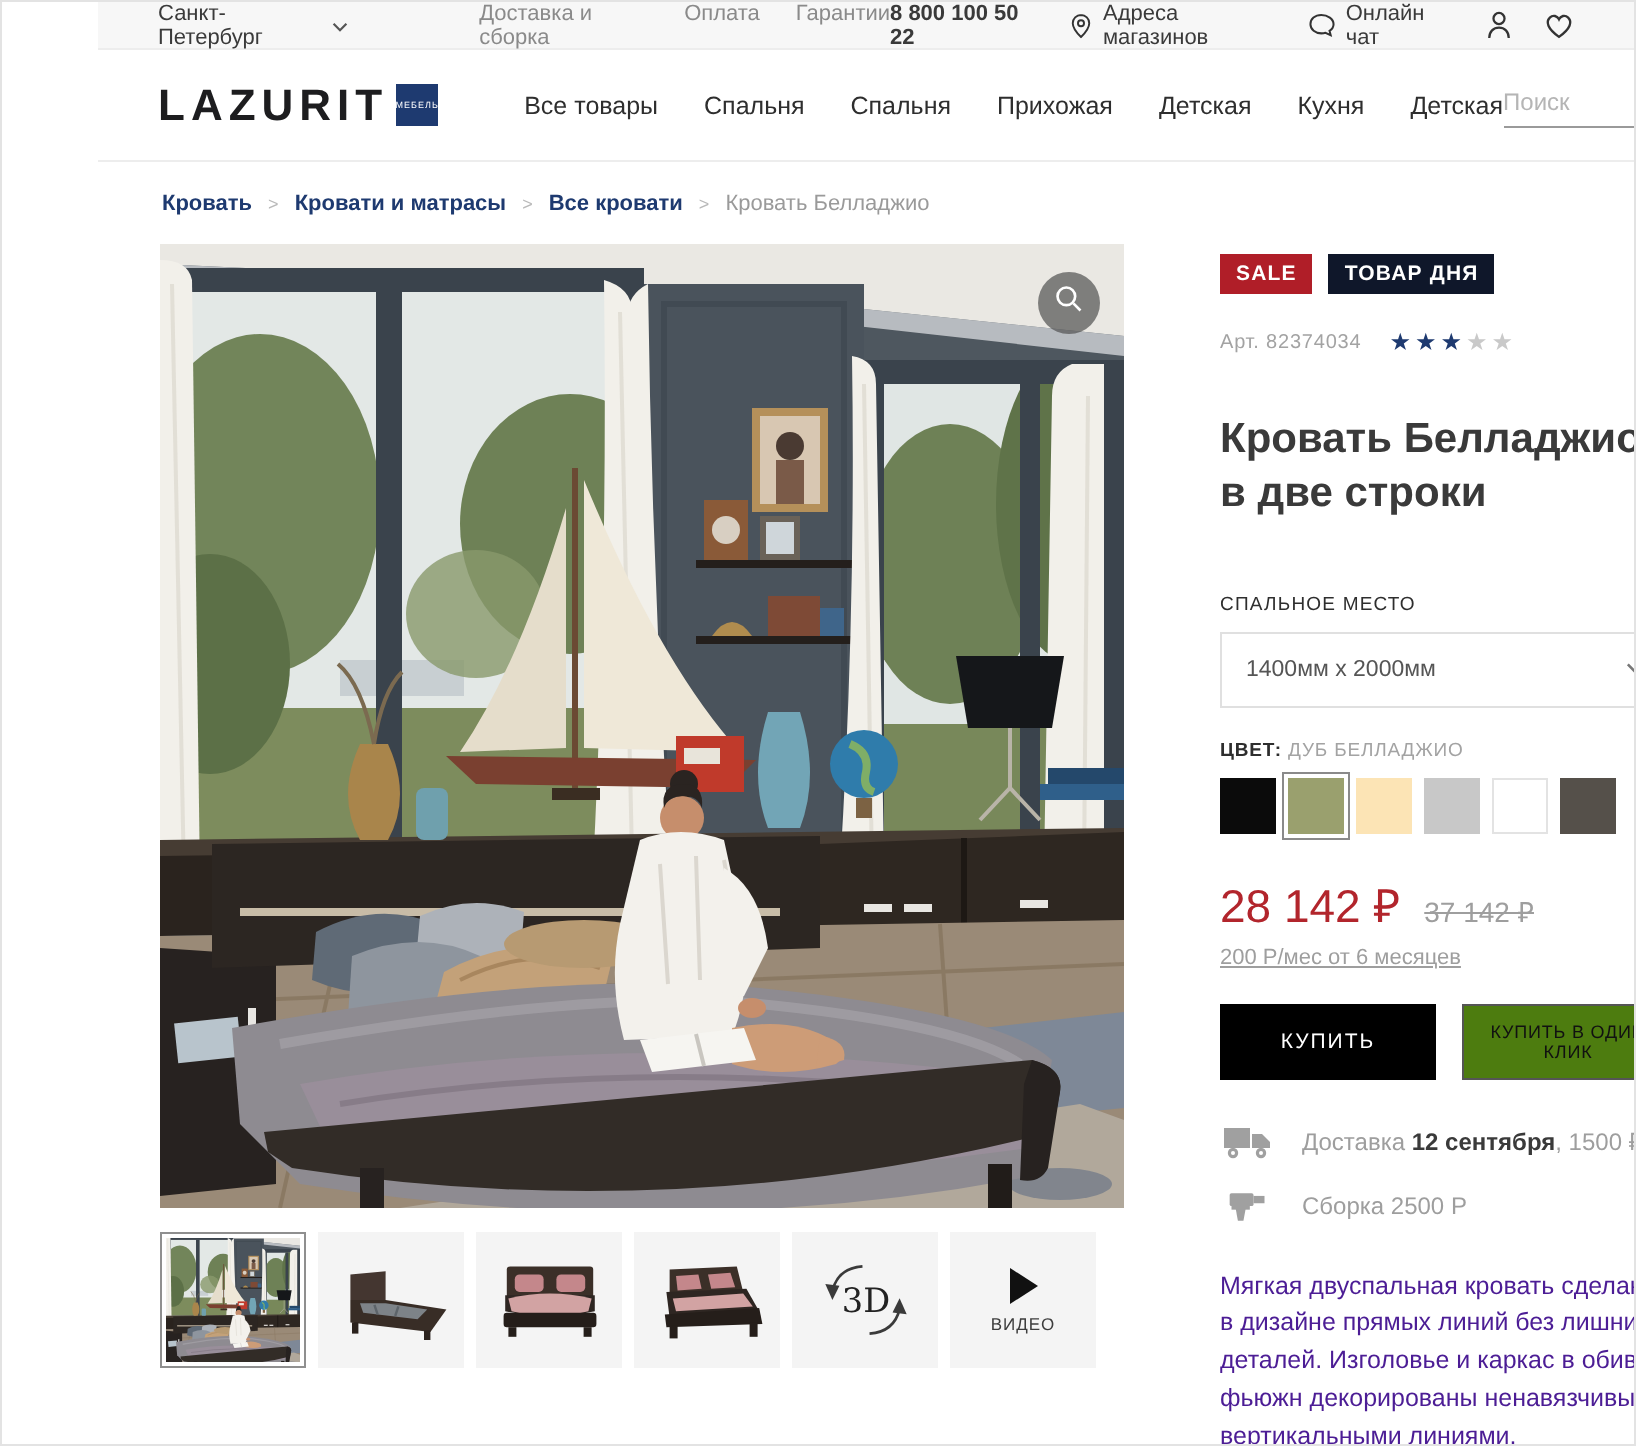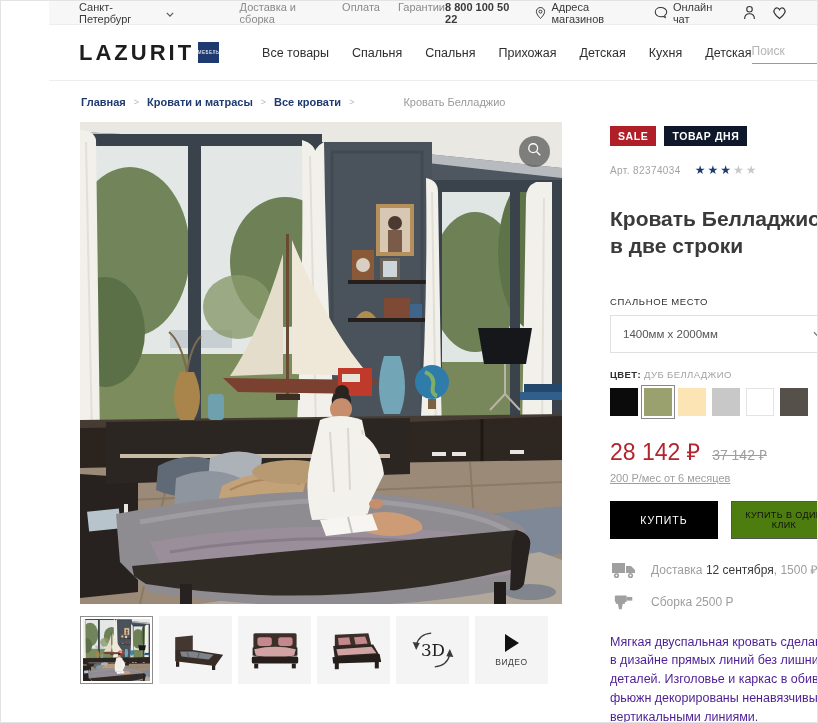--- a/index.html
+++ b/index.html
@@ -27,21 +27,21 @@
   .nav span { cursor:pointer; white-space:nowrap; }
   .search { margin-left:auto; display:flex; align-items:center; border-bottom:1px solid #9a9a9a; width:108px; padding-bottom:3px; }
   .search input { border:none; outline:none; width:86px; font-size:12px; color:#ef4444; background:transparent; }
   .search input::placeholder { color:#b5b5b5; }
   .cart { margin-left:22px; position:relative; cursor:pointer; }
 
   
   .breadcrumb { padding:15px 30px 14px 32px; font-size:11px; display:flex; gap:8px; align-items:center; }
   .breadcrumb .bc-link { color:#1e3a70; font-weight:600; cursor:pointer; }
   .breadcrumb .bc-sep { color:#b9b9b9; font-size:9px; }
-  .breadcrumb .bc-current { color:#9a9a9a;margin-left:41px; }
+  .breadcrumb .bc-current { color:#9a9a9a; }
 
   
   .main { display:flex; padding:0 28px 0 31px; gap:48px; }
   .gallery { width:482px; flex:0 0 482px; }
   .main-image { position:relative; width:482px; height:482px; background:#4e575f; overflow:hidden; }
   .main-image svg.scene { display:block; width:482px; height:482px; }
   .zoom-btn { position:absolute; top:14px; right:12px; width:31px; height:31px; border-radius:50%;
               background:rgba(85,85,85,.72); display:flex; align-items:center; justify-content:center; cursor:pointer; }
 
   .thumbs { display:flex; gap:6px; margin-top:12px;text-align:right; }
@@ -86,21 +86,21 @@
 
   .buy-row { margin-top:15px; display:flex; gap:13px; }
   .btn-buy { flex:0 0 108px; height:38px; background:#000; color:#fff; border:none; font-size:10.5px;
              letter-spacing:1px; cursor:pointer; font-family:inherit; }
   .btn-click { flex:1; height:38px; background:#4d7c0f; color:#111; border:1px solid #555; font-size:9px;
                letter-spacing:.4px; cursor:pointer; font-family:inherit; }
 
   .ship { margin-top:22px; display:flex; flex-direction:column; gap:14px; }
   .ship-row { display:flex; align-items:center; gap:14px; font-size:12px; color:#9e9e9e; }
   .ship-row .icon { width:27px; display:flex; justify-content:center; }
-  .ship-row b { color:#3a3a3a; font-weight:400; }
+  .ship-row b { color:#3a3a3a; font-weight:700; }
 
   .descr { margin-top:22px; font-size:12.5px; line-height:1.5; color:#4c1d95; }
   .more { margin-top:13px; font-size:9.5px; font-weight:700; letter-spacing:.6px; color:#2e2e2e; cursor:pointer; }
 </style>
 </head>
 <body>
 
 <svg width="0" height="0" style="position:absolute" aria-hidden="true">
   <defs>
     <symbol id="scene" viewBox="0 0 482 482" preserveAspectRatio="xMidYMid slice">
@@ -357,21 +357,21 @@
           <path d="M2 3 h3 l2.6 11 h10.8 l2.4 -8 H6"></path>
             <circle cx="9" cy="18.5" r="1.8"></circle>
             <circle cx="16.5" cy="18.5" r="1.8"></circle>
         </svg>
       </span>
       
     </div>
   </div>
 
   <div class="breadcrumb">
-    <span class="bc-link">Главная</span>
+    <span class="bc-link">Кровать</span>
     <span class="bc-sep">&gt;</span>
     <span class="bc-link">Кровати и матрасы</span>
     <span class="bc-sep">&gt;</span>
     <span class="bc-link">Все кровати</span>
     <span class="bc-sep">&gt;</span>
     <span class="bc-current">Кровать Белладжио</span>
   </div>
 
   <div class="main">
 

